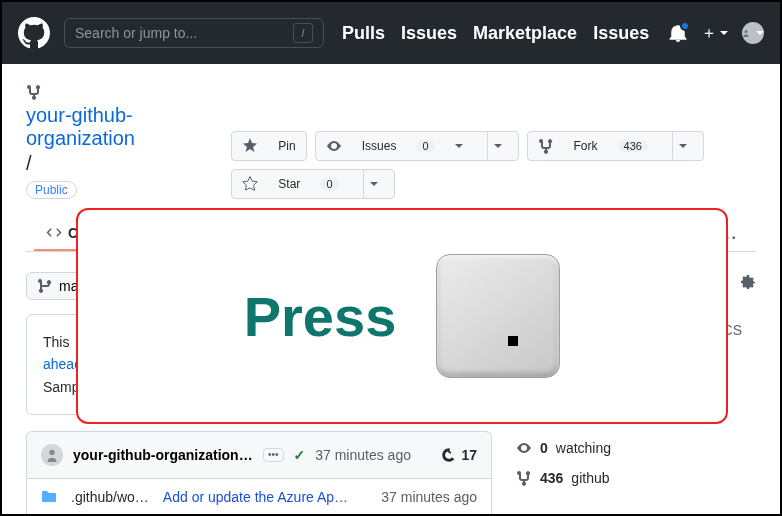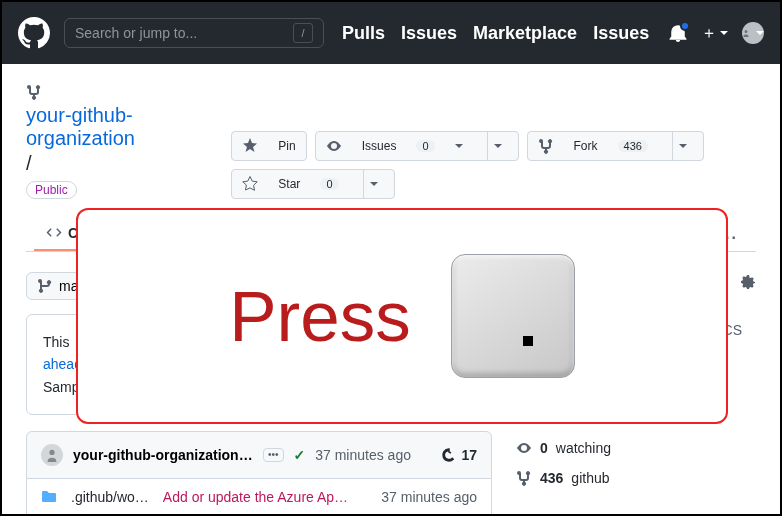--- a/index.html
+++ b/index.html
@@ -17,21 +17,21 @@
 .plus{display:flex;align-items:center;color:#fff;font-size:16px}
 .caret{width:0;height:0;border-left:4px solid transparent;border-right:4px solid transparent;border-top:4px solid #fff;margin-left:3px}
 .avatar{width:22px;height:22px;background:#bcc0c4;border-radius:50%;display:flex;align-items:center;justify-content:center}
 .avatar svg{width:14px;height:14px;fill:#6a737d}
 .repohead{padding:16px 24px 0 24px;background:#fff}
 .titlerow{display:flex;align-items:flex-end;gap:10px}
 .reponame{font-size:20px;color:#0969da;display:flex;flex-wrap:wrap;align-items:center;gap:4px}
 .reponame svg{fill:#57606a;width:16px;height:16px;margin-right:4px;margin-top:4px}
 .reponame a{color:#0969da;text-decoration:none}
 .slash2{color:#24292f}
-.public{margin-top:6px;display:inline-block;border:1px solid #d0d7de;border-radius:2em;padding:1px 8px;font-size:12px;color:#a21caf}
+.public{margin-top:6px;display:inline-block;border:1px solid #d0d7de;border-radius:2em;padding:1px 8px;font-size:12px;color:#3b82f6}
 .forkfrom{font-size:12px;color:#57606a;margin-top:6px}
 .forkfrom a{color:#0969da;text-decoration:none}
 .actions{margin-left:auto;display:flex;gap:8px;flex-wrap:wrap}
 .btn{display:flex;align-items:center;background:#f6f8fa;border:1px solid #d0d7de;border-radius:4px;padding:4px 10px;font-size:12px;color:#24292f;gap:20px;height:30px}
 .btn svg{width:16px;height:16px;fill:#57606a}
 .count{background:#eef1f3;border-radius:2em;padding:0 6px;font-size:11px;color:#24292f}
 .btn .tri{width:0;height:0;border-left:4px solid transparent;border-right:4px solid transparent;border-top:4px solid #57606a}
 .splitr{border-left:1px solid #d0d7de;align-self:stretch;margin:-4px 0 -4px 4px;padding:0 6px;display:flex;align-items:center}
 .tabs{display:flex;align-items:center;margin-top:18px;border-bottom:1px solid #d0d7de;padding:0 8px}
 .tab{display:flex;align-items:center;gap:6px;padding:8px 12px;font-size:14px;color:#24292f;border-bottom:2px solid transparent}
@@ -49,28 +49,28 @@
 .commitrow .av{width:22px;height:22px;background:#d4d7da;border-radius:50%;display:flex;align-items:center;justify-content:center}
 .commitrow .av svg{width:14px;height:14px;fill:#888}
 .commitrow .auth{font-weight:600;white-space:nowrap;overflow:hidden;text-overflow:ellipsis;max-width:180px}
 .commitrow .ell{border:1px solid #d0d7de;border-radius:4px;padding:0 4px;font-size:10px;color:#57606a;line-height:12px}
 .commitrow .chk{color:#1a7f37;font-weight:bold}
 .commitrow .time{color:#57606a;white-space:nowrap}
 .commitrow .hist{margin-left:auto;display:flex;align-items:center;gap:4px;color:#24292f;font-weight:600}
 .filerow{border:1px solid #d0d7de;border-top:0;padding:10px 14px;display:flex;align-items:flex-start;gap:14px;font-size:14px;color:#57606a}
 .filerow .fold{color:#54aeff}
 .filerow .fn{color:#24292f;white-space:nowrap;overflow:hidden;text-overflow:ellipsis;max-width:100px}
-.filerow .msg{flex:1;color:#be185d;white-space:nowrap;overflow:hidden;text-overflow:ellipsis}
+.filerow .msg{flex:1;color:#1d4ed8;white-space:nowrap;overflow:hidden;text-overflow:ellipsis}
 .right{width:240px;font-size:14px;padding-top:4px}
 .right .stat{display:flex;align-items:center;gap:8px;margin-bottom:14px;color:#24292f}
 .right svg{width:16px;height:16px;fill:#57606a}
 .right .b{font-weight:600}
 .cs{color:#57606a;font-size:14px;position:absolute;right:38px;top:320px}
 .overlay{position:absolute;left:74px;top:206px;width:652px;height:216px;border:2px solid #e22;border-radius:12px;background:#fff;display:flex;align-items:center;justify-content:center;gap:40px}
-.overlay .txt{font-size:71px;color:#b91c1c;font-weight:400}
+.overlay .txt{font-size:56px;color:#0f766e;font-weight:700}
 .key{width:124px;height:124px;border-radius:14px;background:linear-gradient(145deg,#ececec,#c7c7c7);border:1px solid #9aa0a6;box-shadow:inset 0 2px 4px rgba(255,255,255,.8),inset 0 -3px 6px rgba(0,0,0,.25);position:relative}
 .key::after{content:"";position:absolute;width:10px;height:10px;background:#000;left:58%;top:66%}
 </style>
 </head>
 <body>
 
 <div class="header">
   <svg class="logo" viewBox="0 0 16 16">
       <path d="M8 0C3.58 0 0 3.58 0 8c0 3.54 2.29 6.53 5.47 7.59.4.07.55-.17.55-.38 0-.19-.01-.82-.01-1.49-2.01.37-2.53-.49-2.69-.94-.09-.23-.48-.94-.82-1.13-.28-.15-.68-.52-.01-.53.63-.01 1.08.58 1.23.82.72 1.21 1.87.87 2.33.66.07-.52.28-.87.51-1.07-1.78-.2-3.64-.89-3.64-3.95 0-.87.31-1.59.82-2.15-.08-.2-.36-1.02.08-2.12 0 0 .67-.21 2.2.82a7.5 7.5 0 0 1 4 0c1.53-1.04 2.2-.82 2.2-.82.44 1.1.16 1.92.08 2.12.51.56.82 1.27.82 2.15 0 3.07-1.87 3.75-3.65 3.95.29.25.54.73.54 1.48 0 1.07-.01 1.93-.01 2.2 0 .21.15.46.55.38A8.013 8.013 0 0 0 16 8c0-4.42-3.58-8-8-8z"></path>
     </svg>

